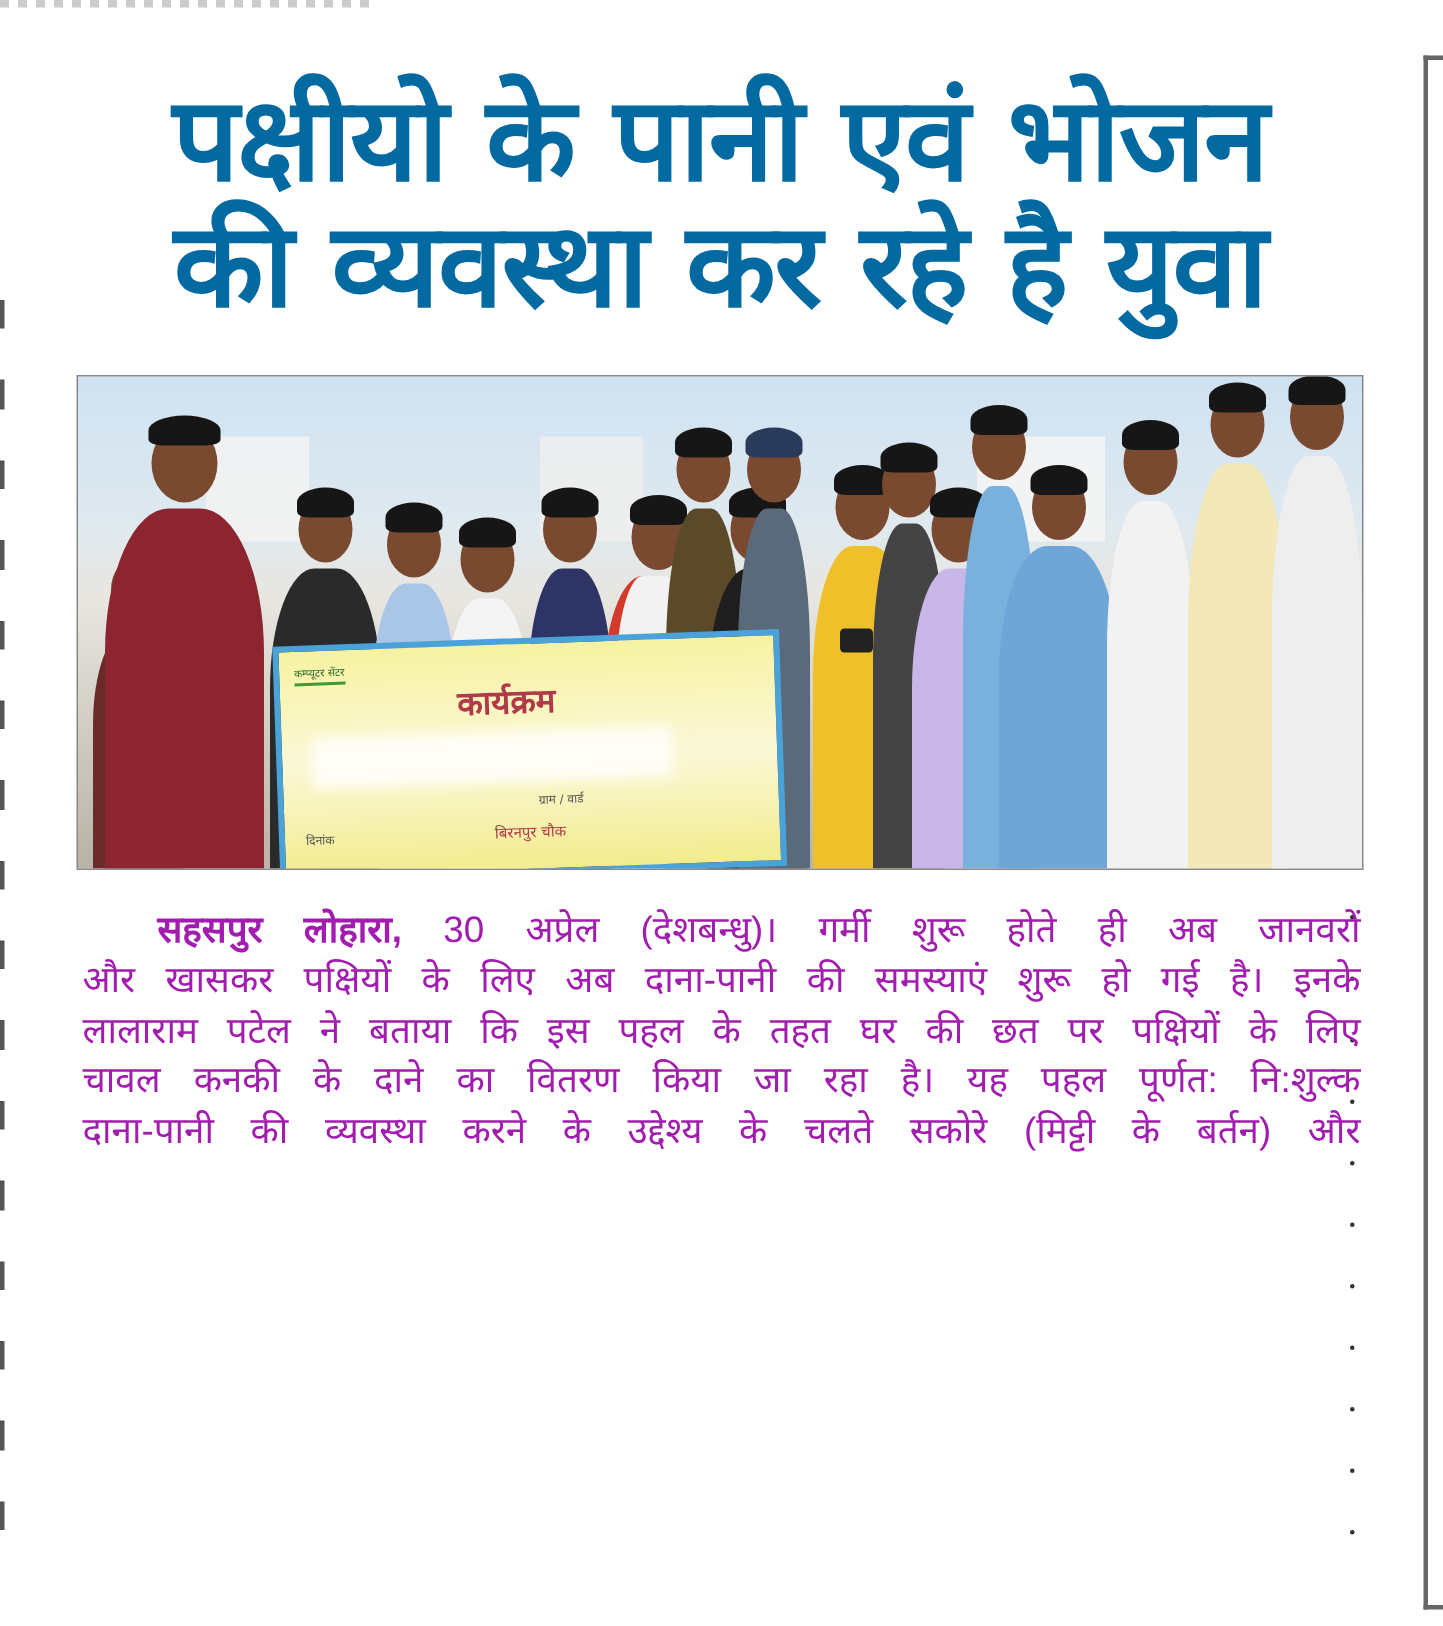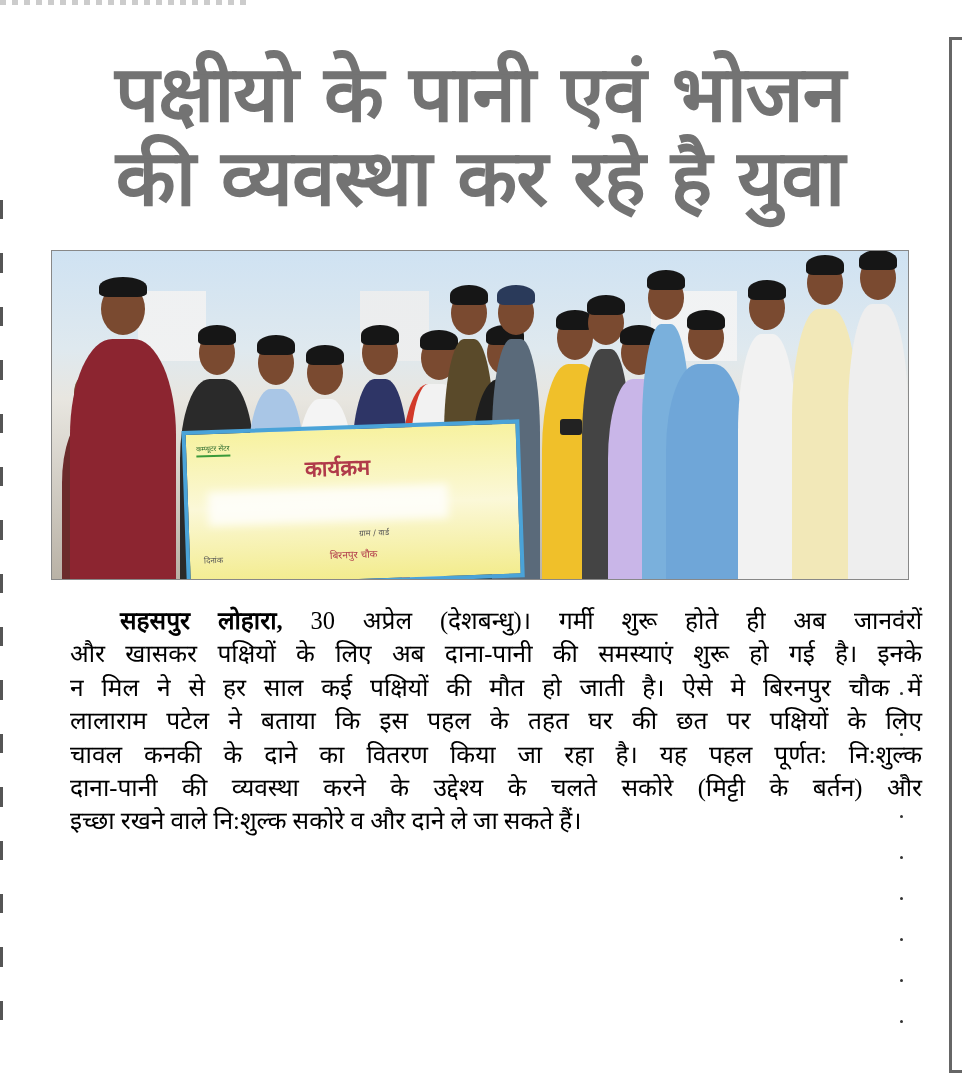--- a/index.html
+++ b/index.html
@@ -24,21 +24,21 @@
     }
     .right-dots {
       position: absolute; left: 900px; top: 610px; width: 4px; height: 420px;
       display: flex; flex-direction: column; gap: 38px;
     }
     .right-dots span { display: block; width: 3px; height: 3px; background: #333; border-radius: 50%; }
 
     .headline {
       position: absolute; left: 50px; top: 52px; width: 860px;
       font-family: "DejaVu Sans", sans-serif; font-weight: bold;
-      font-size: 78px; line-height: 84px; color: #737373;
+      font-size: 78px; line-height: 84px; color: #0369a1;
       text-align: center; letter-spacing: -1px;
     }
     .headline div { white-space: nowrap; }
 
     .photo {
       position: absolute; left: 51px; top: 250px; width: 856px; height: 328px;
       border: 1px solid #888; overflow: hidden;
       background: linear-gradient(180deg, #cfe2f2 0%, #dfe9ef 30%, #e8e6e0 45%, #b9b2a6 100%);
     }
     .photo .buildings {
@@ -73,23 +73,23 @@
     .banner .line3 { position: absolute; left: 140px; top: 118px; font-size: 10px; color: #b03a4a; }
     .banner .blur {
       position: absolute; left: 20px; top: 58px; width: 240px; height: 34px;
       background: rgba(255,255,255,.8); filter: blur(4px);
     }
     .camera {
       position: absolute; width: 22px; height: 16px; background: #222; border-radius: 3px;
     }
 
     .article {
-      position: absolute; left: 70px; top: 604px; width: 852px;
-      font-family: Liberation Serif, serif; font-size: 24.5px; line-height: 33.4px;
-      color: #000000; text-align: justify;
+      position: absolute; left: 55px; top: 604px; width: 852px;
+      font-family: Liberation Sans, sans-serif; font-size: 24.5px; line-height: 33.4px;
+      color: #a21caf; text-align: justify;
     }
     .article .line { display: block; white-space: nowrap; text-align-last: justify; }
     .article .line.first { padding-left: 50px; }
     .article .line.last { text-align-last: left; }
     .dateline { font-weight: bold; }
   </style>
 </head>
 <body>
 
 <div class="top-strip"></div>
@@ -213,18 +213,16 @@
     <div class="blur"></div>
     <div class="line1">ग्राम / वार्ड</div>
     <div class="line2">दिनांक</div>
     <div class="line3">बिरनपुर चौक</div>
   </div>
 </div>
 
 <div class="article">
   <span class="line first"><span class="dateline">सहसपुर लोहारा,</span><span> 30 अप्रेल (देशबन्धु)। गर्मी शुरू होते ही अब जानवरों</span></span>
   <span class="line">और खासकर पक्षियों के लिए अब दाना-पानी की समस्याएं शुरू हो गई है। इनके</span>
-  <span class="line">न मिल ने से  हर साल कई पक्षियों की मौत हो जाती है। ऐसे मे बिरनपुर चौक में</span>
   <span class="line">लालाराम पटेल ने बताया कि इस पहल के तहत घर की छत पर पक्षियों के लिए</span>
   <span class="line">चावल कनकी के दाने का वितरण किया जा रहा है। यह पहल पूर्णत: नि:शुल्क</span>
   <span class="line">दाना-पानी की व्यवस्था करने के उद्देश्य के चलते सकोरे (मिट्टी के बर्तन) और</span>
-  <span class="line last">इच्छा रखने वाले  नि:शुल्क सकोरे व और दाने ले जा सकते हैं।</span>
 </div>
 
 </body></html>

